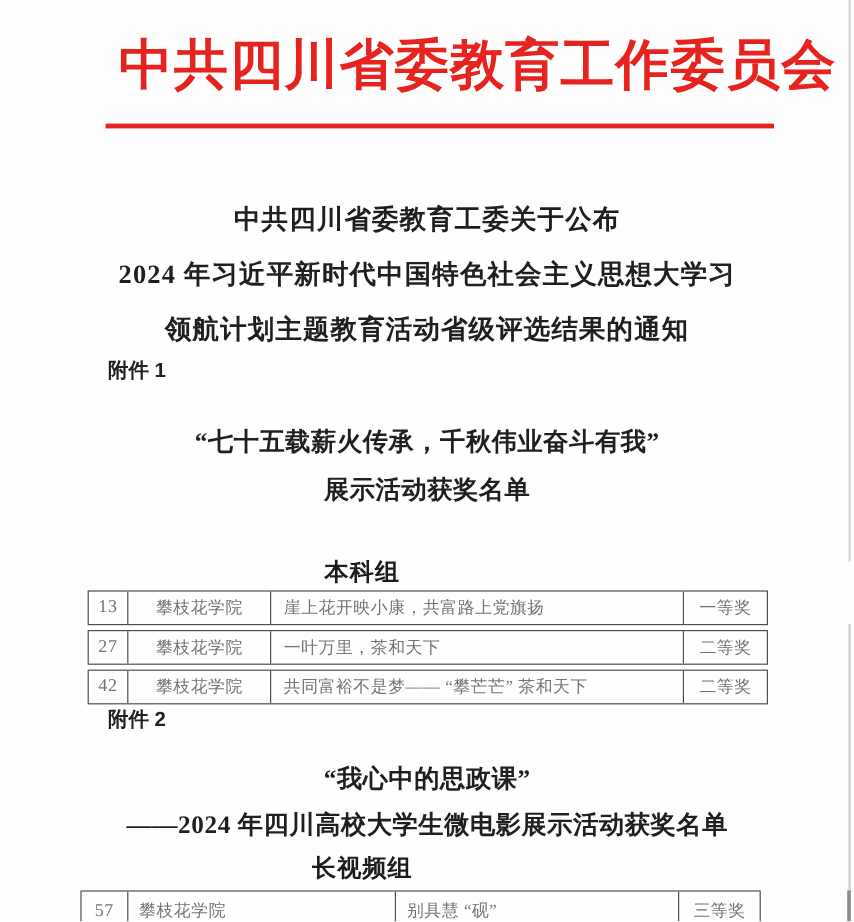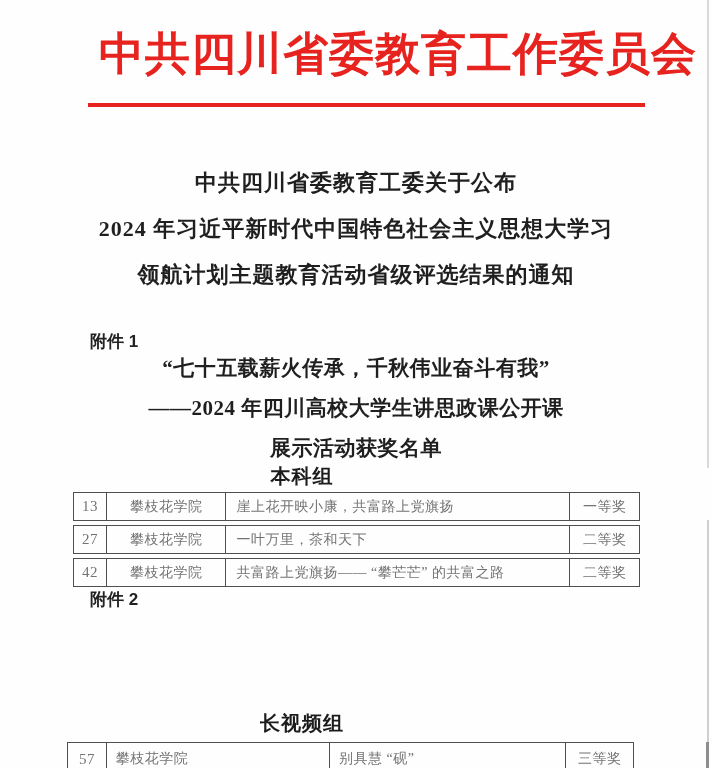--- a/index.html
+++ b/index.html
@@ -28,21 +28,21 @@
     position:absolute;top:160px;left:0;width:712px;text-align:center;
   }
   .doc-title .line{
     line-height:46px;font-size:22px;font-weight:bold;letter-spacing:1px;
   }
   .att-label{
     position:absolute;left:90px;
     font-family:"Liberation Sans","DejaVu Sans",sans-serif;
     font-size:17px;font-weight:600;color:#222;
   }
-  #att1-label{top:297px;margin-top:33px;}
+  #att1-label{top:297px;}
   #att2-label{top:588px;}
   .sub-title{
     position:absolute;left:0;width:712px;text-align:center;
   }
   #att1-title{top:348px;}
   #att1-title .line{line-height:40px;font-size:21px;font-weight:bold;letter-spacing:0.5px;text-align:center;}
   #att2-title{top:630px;}
   #att2-title .line{line-height:38px;font-size:21px;font-weight:bold;letter-spacing:0.5px;}
   .group-title{
     position:absolute;left:0;width:604px;text-align:center;
@@ -102,21 +102,20 @@
   <div class="doc-title">
     <div class="line">中共四川省委教育工委关于公布</div>
     <div class="line">2024 年习近平新时代中国特色社会主义思想大学习</div>
     <div class="line">领航计划主题教育活动省级评选结果的通知</div>
   </div>
 
   <div class="att-label" id="att1-label">附件 1</div>
 
   <div class="sub-title" id="att1-title">
     <div class="line">“七十五载薪火传承，千秋伟业奋斗有我”</div>
-    <div class="line">——2024 年四川高校大学生讲思政课公开课</div>
     <div class="line">展示活动获奖名单</div>
   </div>
 
   <div class="group-title" id="group1">本科组</div>
 
   <div class="award-table" id="table1">
 
       <div class="trow">
         <div class="tcell cell-no">13</div>
         <div class="tcell cell-school">攀枝花学院</div>
@@ -127,27 +126,31 @@
       <div class="trow">
         <div class="tcell cell-no">27</div>
         <div class="tcell cell-school">攀枝花学院</div>
         <div class="tcell cell-work">一叶万里，茶和天下</div>
         <div class="tcell cell-award">二等奖</div>
       </div>
 
       <div class="trow">
         <div class="tcell cell-no">42</div>
         <div class="tcell cell-school">攀枝花学院</div>
-        <div class="tcell cell-work">共富路上党旗扬—— “攀芒芒” 的共富之路</div>
+        <div class="tcell cell-work">共同富裕不是梦—— “攀芒芒” 茶和天下</div>
         <div class="tcell cell-award">二等奖</div>
       </div>
     </div>
 
   <div class="att-label" id="att2-label">附件 2</div>
 
+  <div class="sub-title" id="att2-title">
+    <div class="line">“我心中的思政课”</div>
+    <div class="line">——2024 年四川高校大学生微电影展示活动获奖名单</div>
+  </div>
 
   <div class="group-title" id="group2">长视频组</div>
 
   <div class="award-table" id="table2">
 
       <div class="trow">
         <div class="tcell cell-no">57</div>
         <div class="tcell cell-school">攀枝花学院</div>
         <div class="tcell cell-work">别具慧 “砚”</div>
         <div class="tcell cell-award">三等奖</div>

